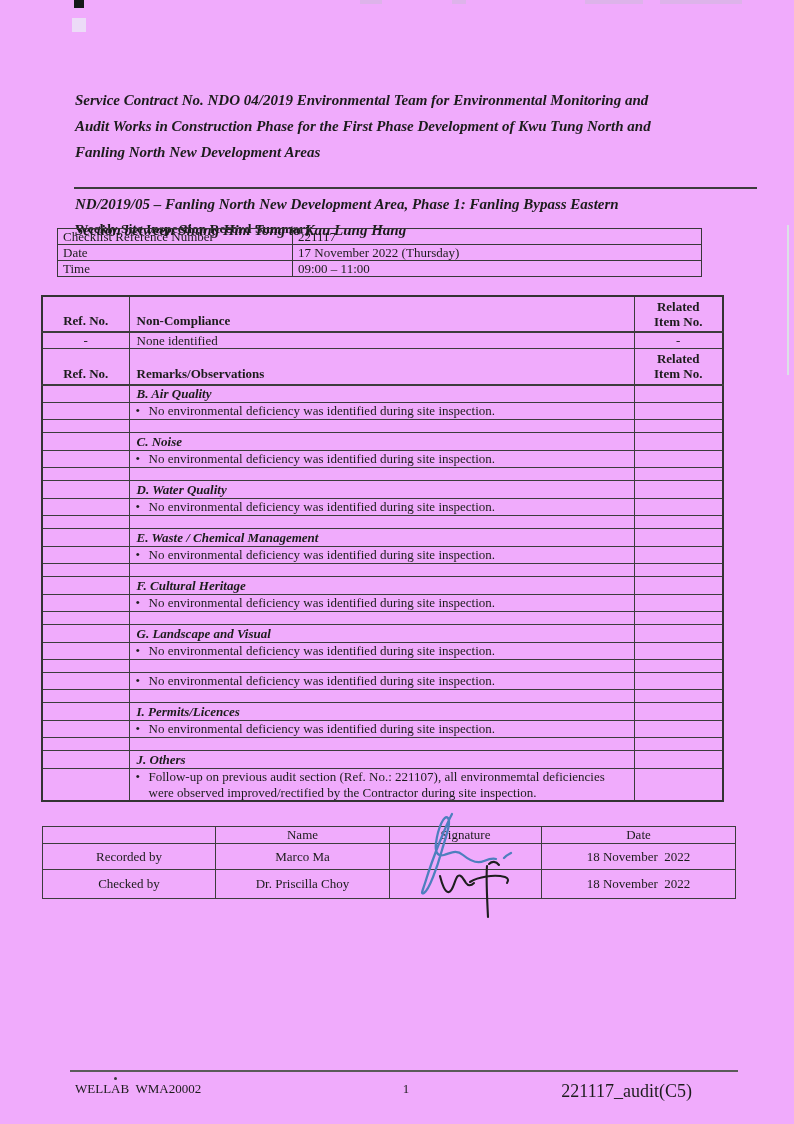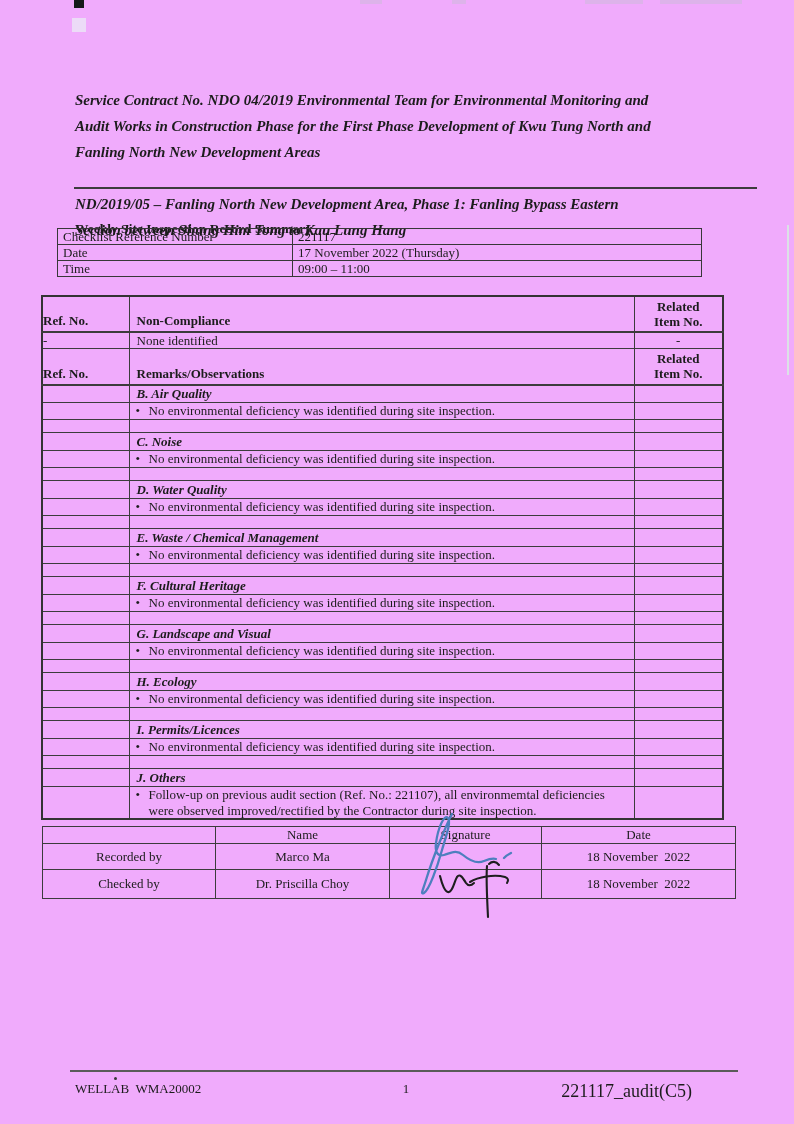--- a/index.html
+++ b/index.html
@@ -36,21 +36,21 @@
     border-collapse:collapse; table-layout:fixed; font-size:13px;
   }
   .info-table td { border:1.5px solid #383838; height:16px; padding:0 5px; line-height:15px; }
   
   .main-table {
     position:absolute; left:41px; top:295px; width:681px;
     border-collapse:collapse; table-layout:fixed; font-size:13px;
     border:2px solid #333;
   }
   .main-table td { border:1px solid #3c3c3c; padding:0; vertical-align:middle; line-height:15px; }
-  .c-ref  { }
+  .c-ref  { text-align:center; }
   .c-body { padding-left:7px !important; }
   .c-rel  { text-align:center; white-space:pre-line; }
   tr.hdr td { border-bottom-width:2px; font-weight:bold; }
   tr.hdr { height:36px; }
   tr.hdr .c-ref, tr.hdr .c-body { vertical-align:bottom; padding-bottom:3px; }
   tr.h-row { height:16px; }
   .sec-title td { height:18px; }
   .sec-title .c-body { font-weight:bold; font-style:italic; }
   .sec-bullet td { height:17px; }
   .sec-bullet.tall td { height:32px; }
@@ -264,25 +264,20 @@
         </div>
       </td>
       <td class="c-rel"></td>
     </tr>
     <tr class="sec-spacer">
       <td class="c-ref"></td>
       <td></td>
       <td class="c-rel"></td>
     </tr>
 
-    <tr class="sec-title">
-      <td class="c-ref"></td>
-      <td class="c-body">H. Ecology</td>
-      <td class="c-rel"></td>
-    </tr>
     <tr class="sec-bullet">
       <td class="c-ref"></td>
       <td>
         <div class="bullet">
           <span class="dot">•</span>
           <span class="txt">No environmental deficiency was identified during site inspection.</span>
         </div>
       </td>
       <td class="c-rel"></td>
     </tr>

